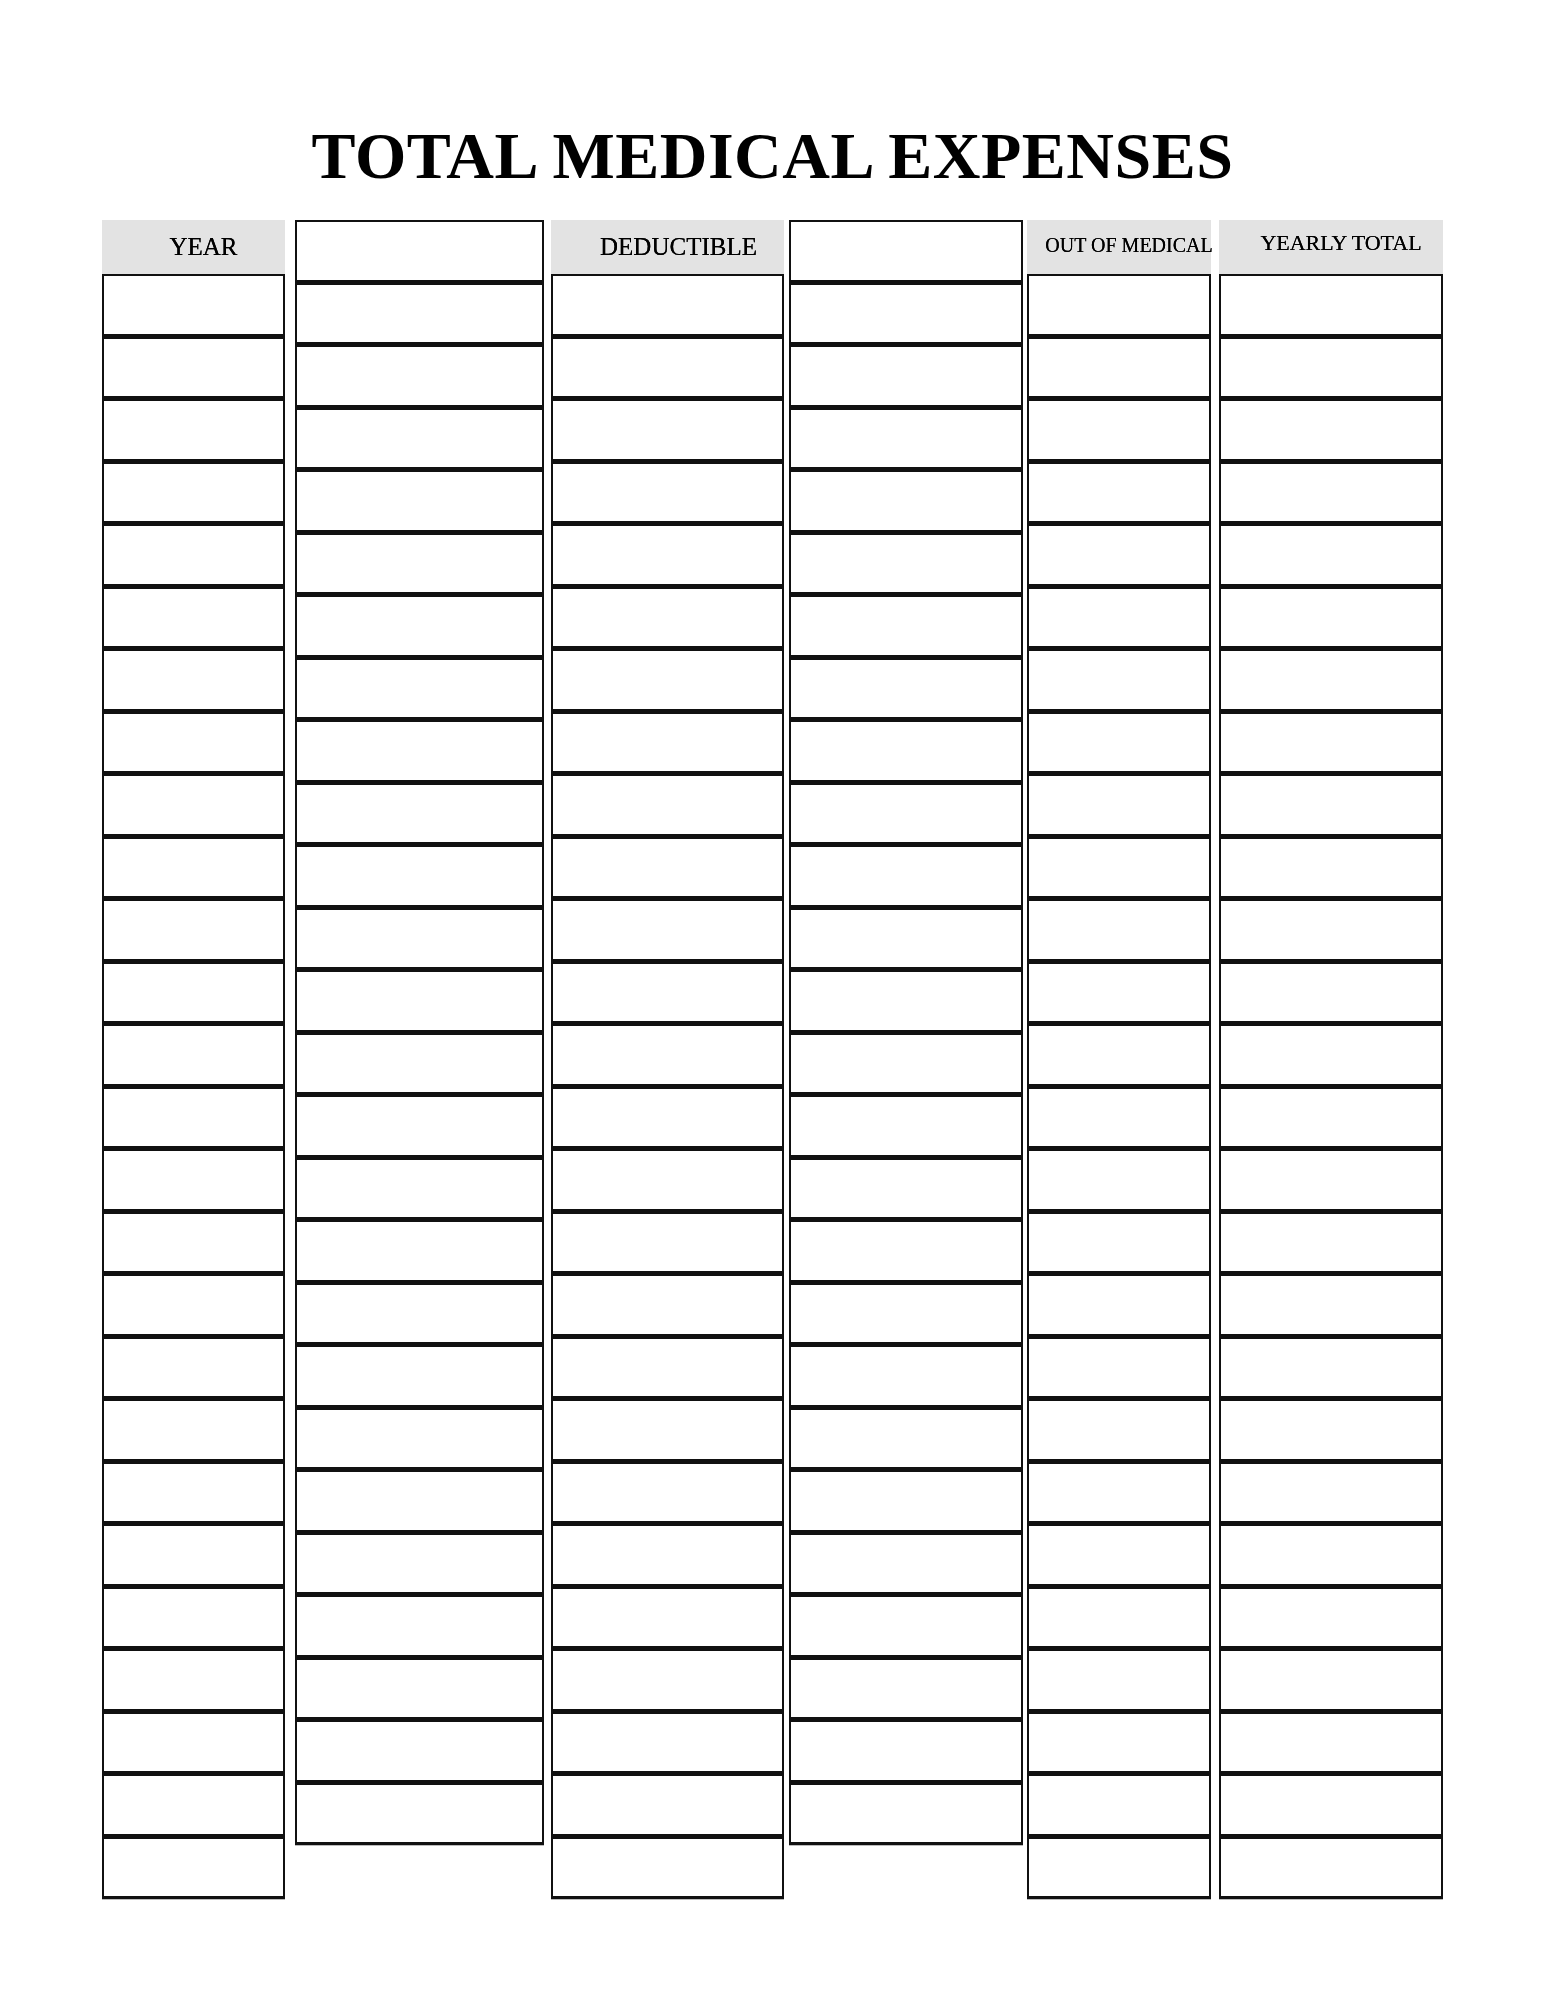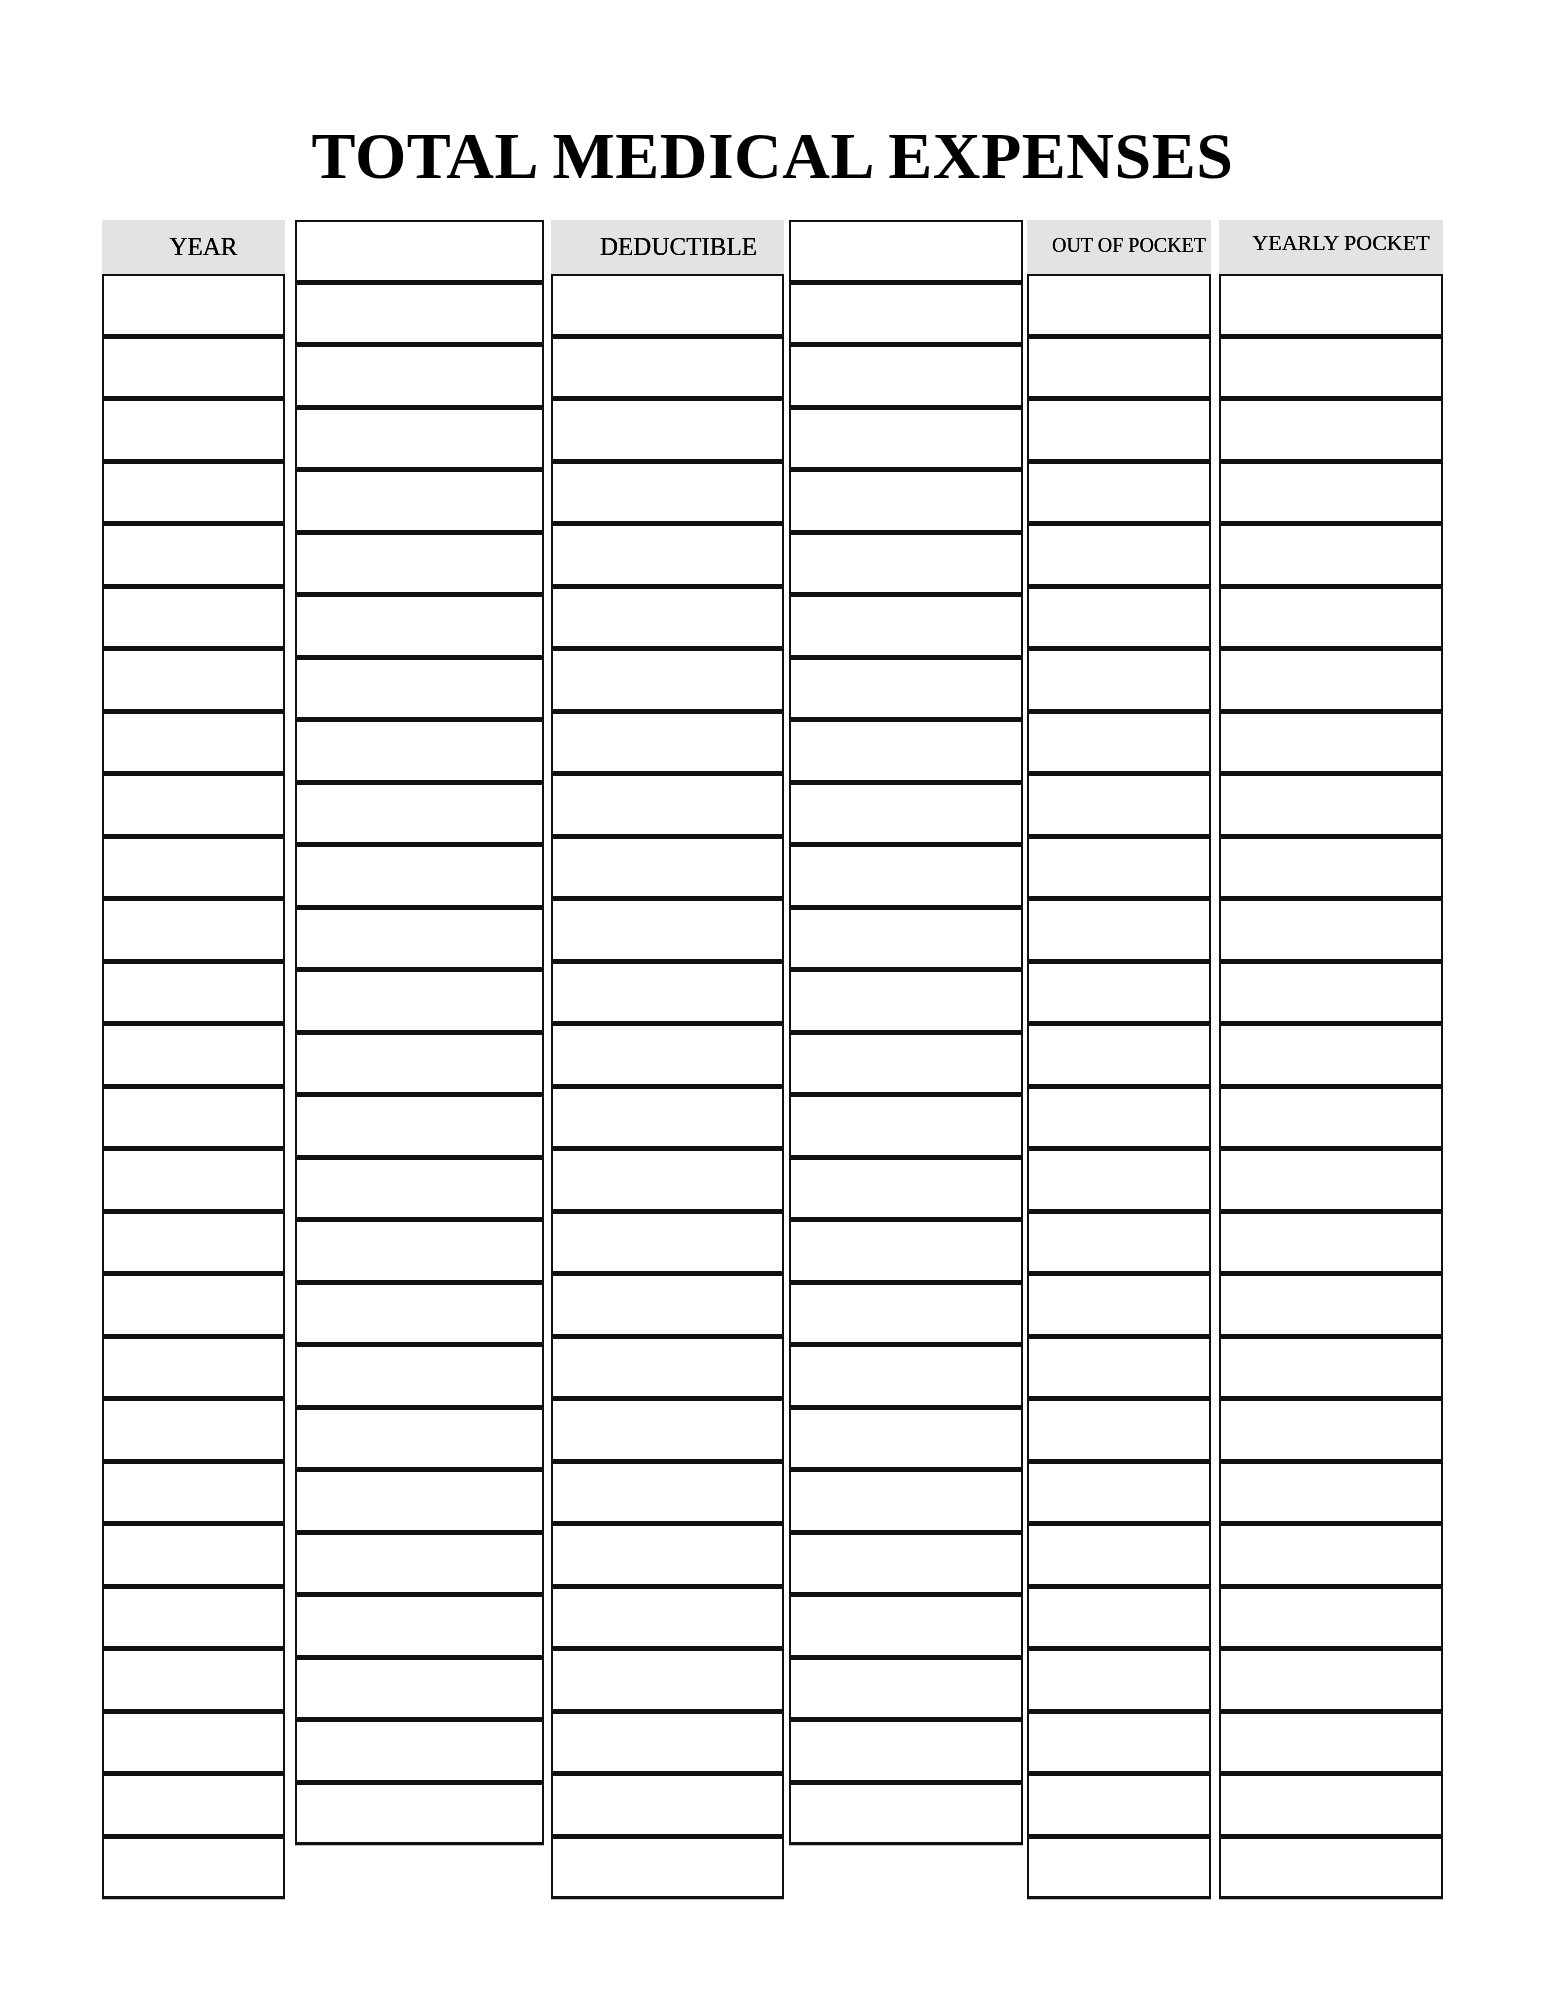--- a/index.html
+++ b/index.html
@@ -199,21 +199,21 @@
       <div class="cell"><input type="text" style=""></div>
       <div class="cell"><input type="text" style=""></div>
       <div class="cell"><input type="text" style=""></div>
       <div class="cell"><input type="text" style=""></div>
       <div class="cell"><input type="text" style=""></div>
       <div class="cell"><input type="text" style=""></div>
     </div>
 </div>
 
 <div class="col" style="left:1027px;width:184px;">
-  <div class="col-header small">OUT OF POCKET</div>
+  <div class="col-header small">OUT OF MEDICAL</div>
   <div class="cells">
       <div class="cell"><input type="text" style=""></div>
       <div class="cell"><input type="text" style=""></div>
       <div class="cell"><input type="text" style=""></div>
       <div class="cell"><input type="text" style=""></div>
       <div class="cell"><input type="text" style=""></div>
       <div class="cell"><input type="text" style=""></div>
       <div class="cell"><input type="text" style=""></div>
       <div class="cell"><input type="text" style=""></div>
       <div class="cell"><input type="text" style=""></div>
@@ -231,21 +231,21 @@
       <div class="cell"><input type="text" style=""></div>
       <div class="cell"><input type="text" style=""></div>
       <div class="cell"><input type="text" style=""></div>
       <div class="cell"><input type="text" style=""></div>
       <div class="cell"><input type="text" style=""></div>
       <div class="cell"><input type="text" style=""></div>
     </div>
 </div>
 
 <div class="col" style="left:1219px;width:224px;">
-  <div class="col-header medium">YEARLY POCKET</div>
+  <div class="col-header medium">YEARLY TOTAL</div>
   <div class="cells">
       <div class="cell"><input type="text" style=""></div>
       <div class="cell"><input type="text" style=""></div>
       <div class="cell"><input type="text" style=""></div>
       <div class="cell"><input type="text" style=""></div>
       <div class="cell"><input type="text" style=""></div>
       <div class="cell"><input type="text" style=""></div>
       <div class="cell"><input type="text" style=""></div>
       <div class="cell"><input type="text" style=""></div>
       <div class="cell"><input type="text" style=""></div>

